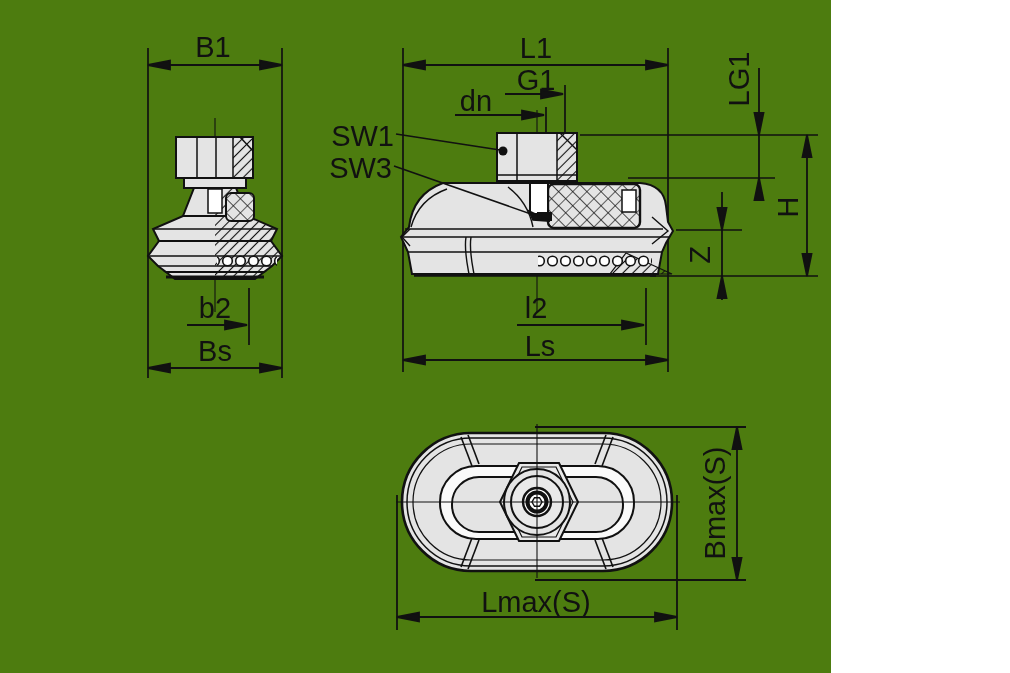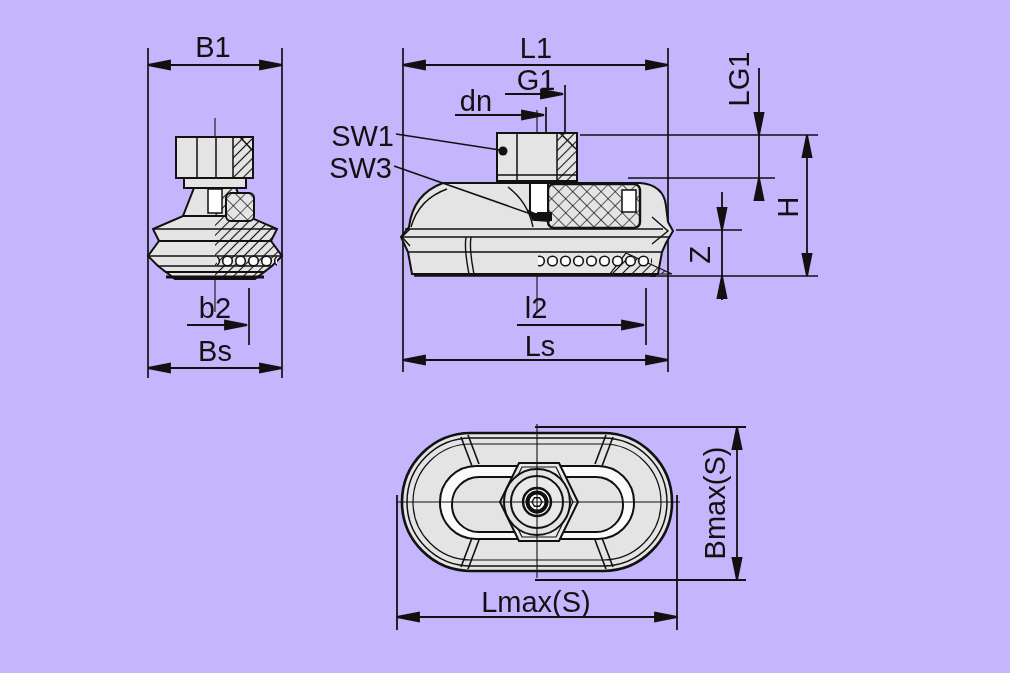--- a/index.html
+++ b/index.html
@@ -1,19 +1,19 @@
 <!DOCTYPE html>
 <html><head>
 <meta charset="utf-8">
 <style>
   html,body{margin:0;padding:0;background:#ffffff;}
   .stage{
     position:relative;
-    width:1010px;height:673px;
-    background:#c4b5fd;
+    width:831px;height:673px;
+    background:#4d7c0f;
     font-family:"Liberation Sans", sans-serif;
     overflow:hidden;
   }
   svg{position:absolute;left:0;top:0;}
   text{
     font-family:"Liberation Sans", sans-serif;
     font-size:29px;
     fill:#111111;
   }
 </style>

